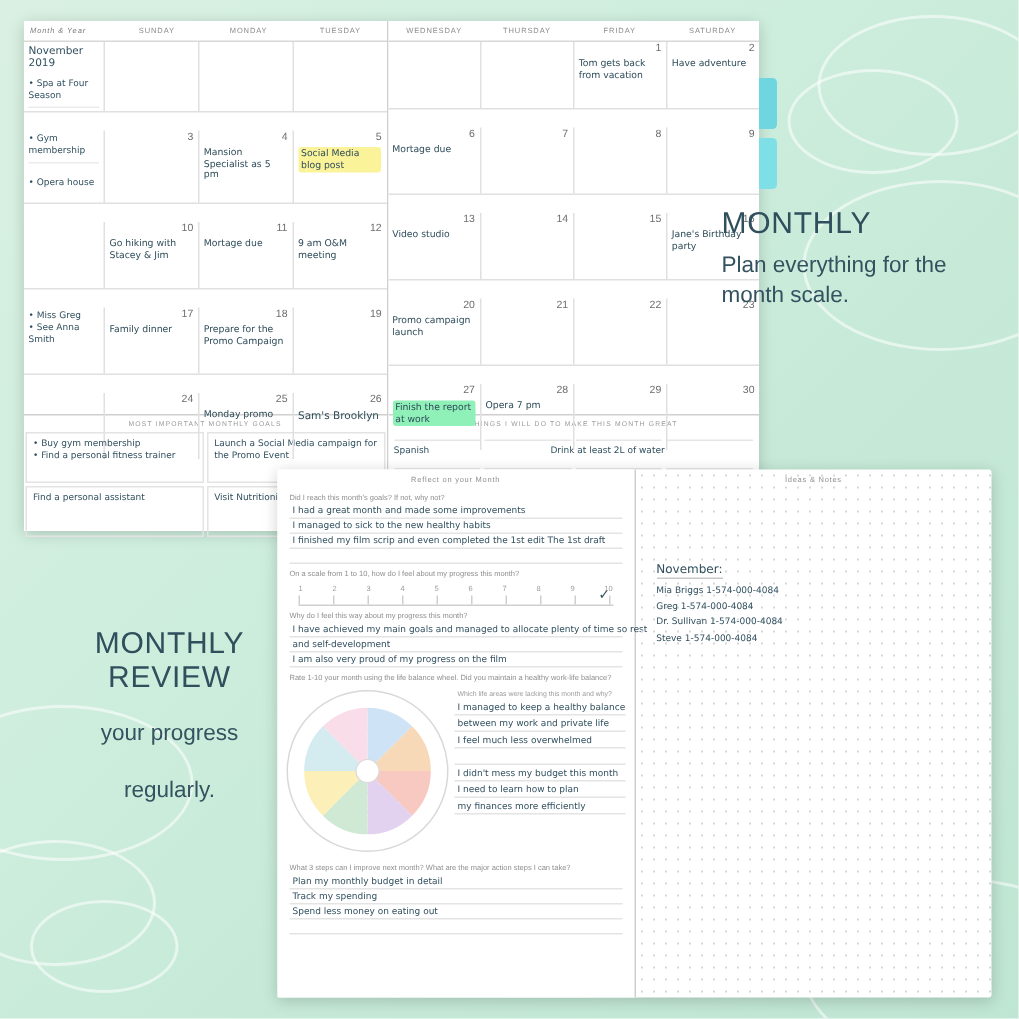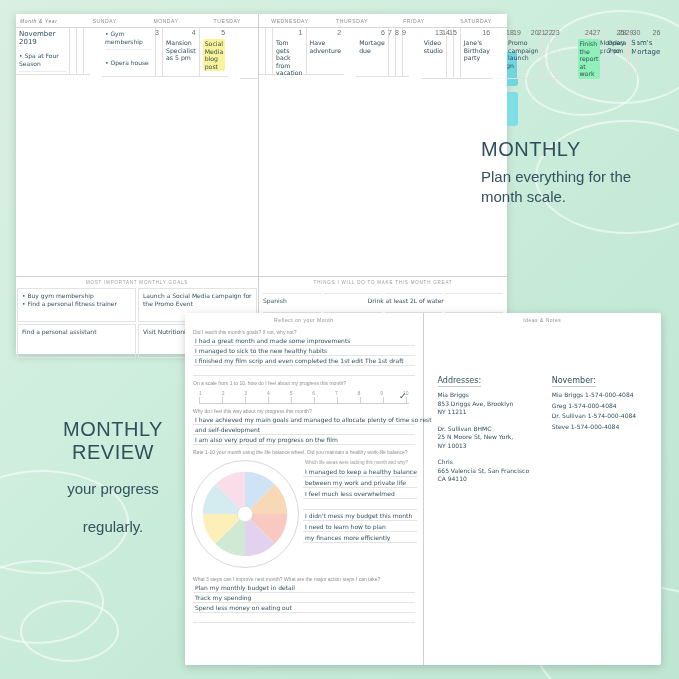--- a/index.html
+++ b/index.html
@@ -31,21 +31,21 @@
   .page.left{width:242px;border-right:1px solid #cfcfcf;}
   .page.right{width:248px;}
   .tab{position:absolute;right:-12px;top:38px;width:14px;height:34px;background:#6fd6df;border-radius:0 3px 3px 0;}
   .tab2{top:78px;background:#7ee0e6;}
 
   .cal-head{display:flex;font-size:5px;color:#8a8a8a;letter-spacing:.6px;
     border-bottom:1px solid #d7d7d7;height:13px;align-items:center;}
   .cal-head .hcell{flex:1;text-align:center;}
   .cal-head .hcell.monthyear{text-align:left;padding-left:4px;font-style:italic;color:#7b7b7b;}
 
-  .grid{display:flex;flex-direction:row;gap:12px;}
+  .grid{display:flex;flex-direction:column;gap:12px;}
   .row{display:flex;border-bottom:1px solid #e0e0e0;}
   .cell{flex:1;border-right:1px solid #e0e0e0;position:relative;min-height:44px;
     padding:2px 3px;box-sizing:border-box;}
   .cell:last-child{border-right:none;}
   .daynum{position:absolute;top:1px;right:3px;font-size:7px;color:#6d6d6d;}
   .note{font-size:6.2px;line-height:7.5px;color:#2f4d5a;margin-top:9px;
     font-family:"DejaVu Sans", sans-serif;}
   .hl-yellow{background:#fbf39a;border-radius:2px;padding:1px 2px;display:inline-block;}
   .hl-green{background:#8ff0b8;border-radius:2px;padding:1px 2px;display:inline-block;}
 
@@ -202,21 +202,21 @@
         <div class="cell">
             <div class="daynum">24</div>
             <div class="note"></div>
           </div>
         <div class="cell">
             <div class="daynum">25</div>
             <div class="note">Monday promo</div>
           </div>
         <div class="cell">
             <div class="daynum">26</div>
-            <div class="note" style="font-size:7px;line-height:8.5px">Sam's Mortage</div>
+            <div class="note" style="font-size:7px;line-height:8.5px">Sam's Brooklyn</div>
           </div>
       </div>
     </div>
 
     <div class="goals">
       <div class="goals-title">MOST IMPORTANT MONTHLY GOALS</div>
       <div class="goalbox">
         <div class="goalcell" style="white-space:pre-line">• Buy gym membership
 • Find a personal fitness trainer</div>
         <div class="goalcell">Launch a Social Media campaign for the Promo Event</div>
@@ -464,32 +464,20 @@
       <div class="line">
           <span>Spend less money on eating out</span>
         </div>
       <div class="line"></div>
     </div>
   </div>
 
   <div class="page br">
     <div class="sect-title">Ideas &amp; Notes</div>
     <div style="display:flex;padding:44px 10px 0 14px;gap:10px">
-      <div style="flex:1.05">
-        <div class="addr-h">Addresses:</div>
-        <div class="addr-block" style="white-space:pre-line">Mia Briggs
-853 Driggs Ave, Brooklyn
-NY 11211</div>
-        <div class="addr-block" style="white-space:pre-line">Dr. Sullivan BHMC
-25 N Moore St, New York,
-NY 10013</div>
-        <div class="addr-block" style="white-space:pre-line">Chris
-665 Valencia St, San Francisco
-CA 94110</div>
-      </div>
       <div style="flex:1">
         <div class="addr-h">November:</div>
         <div class="addr-block" style="margin-bottom:2px">Mia Briggs  1-574-000-4084</div>
         <div class="addr-block" style="margin-bottom:2px">Greg  1-574-000-4084</div>
         <div class="addr-block" style="margin-bottom:2px">Dr. Sullivan  1-574-000-4084</div>
         <div class="addr-block">Steve  1-574-000-4084</div>
       </div>
     </div>
   </div>
 </div>

